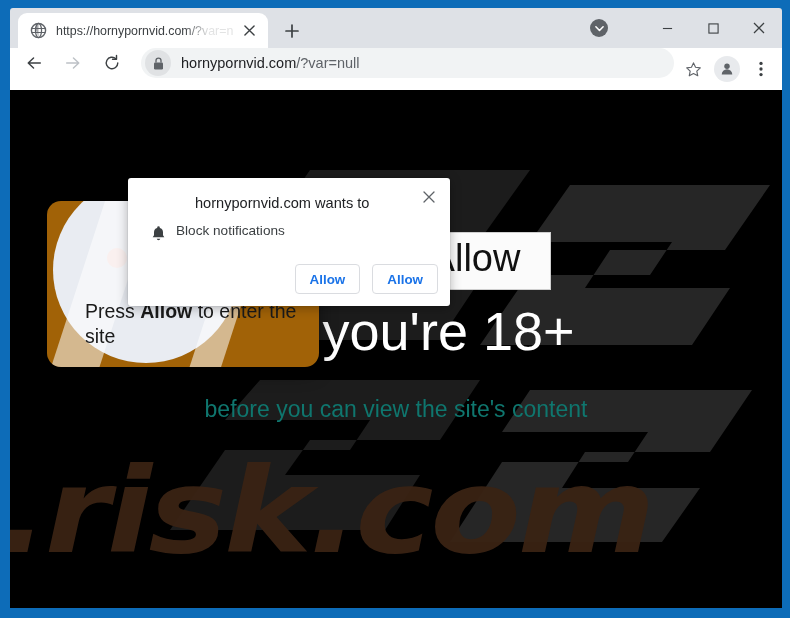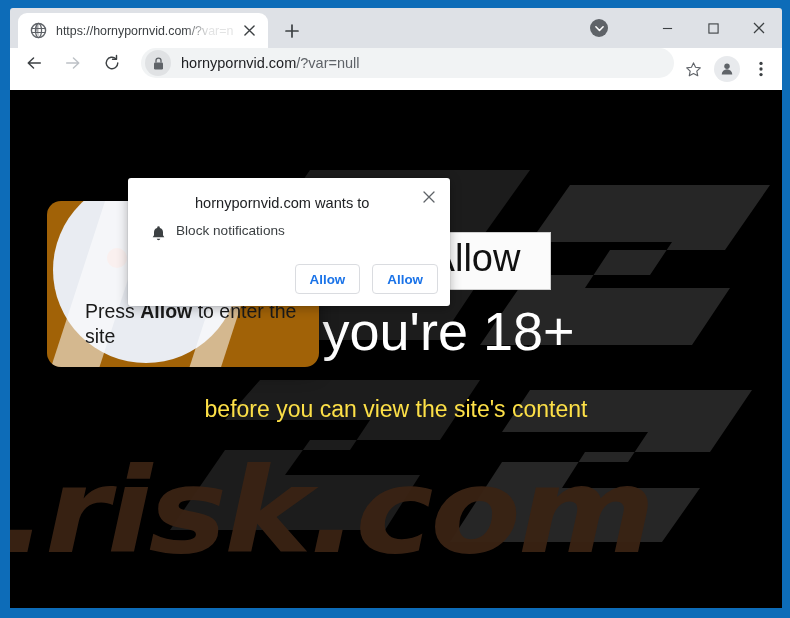--- a/index.html
+++ b/index.html
@@ -208,21 +208,21 @@
     font-size: 54px;
     color: #ffffff;
     white-space: nowrap;
   }
   #hero-line3 {
     position: absolute;
     left: 0; top: 306px;
     width: 100%;
     text-align: center;
     font-size: 23px;
-    color: #fde047;
+    color: #0f766e;
     white-space: nowrap;
   }
 
   
   #overlay-card {
     position: absolute;
     left: 37px; top: 111px;
     width: 272px; height: 166px;
     background: #a16207;
     border-radius: 14px;

